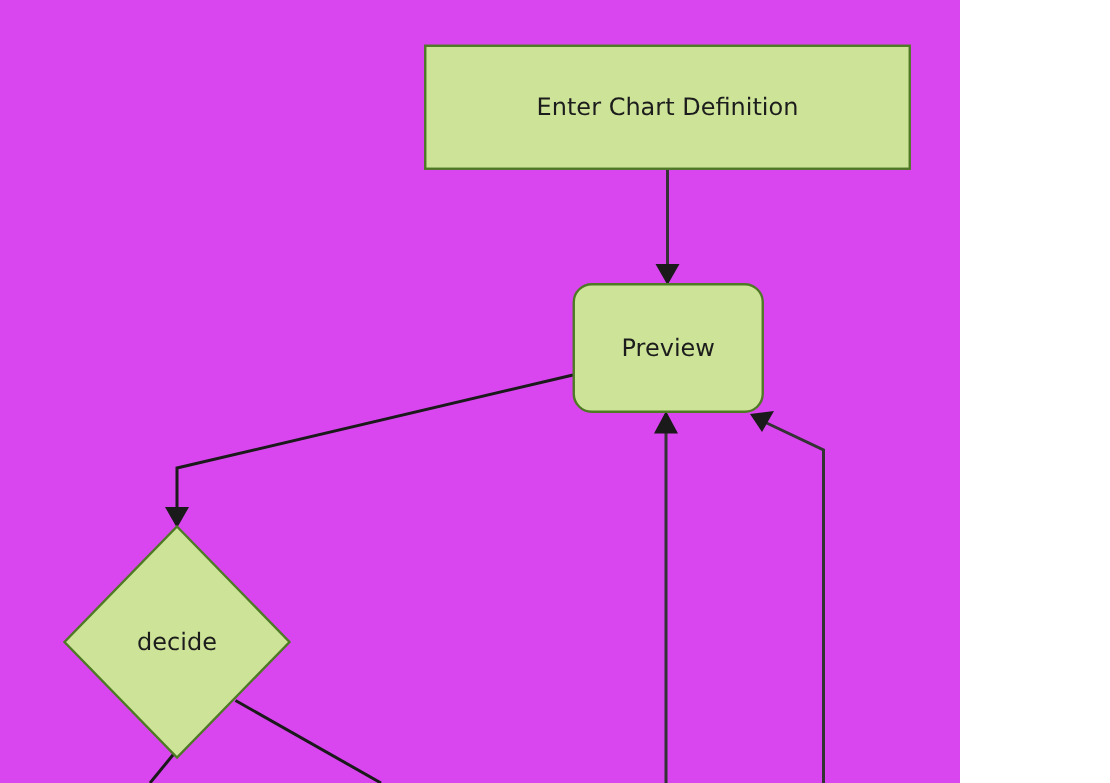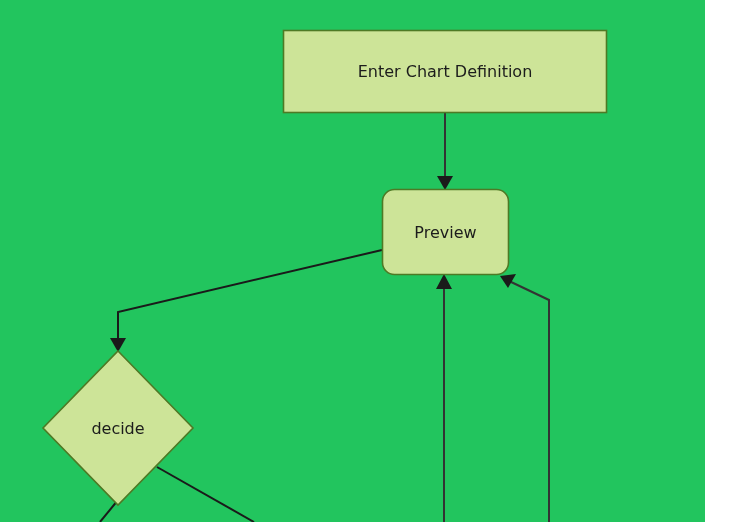--- a/index.html
+++ b/index.html
@@ -8,23 +8,23 @@
     background: #ffffff;
   }
   body {
     width: 740px;
     height: 522px;
     overflow: hidden;
     font-family: "DejaVu Sans", sans-serif;
   }
   #flowchart-canvas {
     position: relative;
-    width: 705px;
+    width: 640px;
     height: 522px;
-    background: #22c55e;
+    background: #d946ef;
   }
   svg.diagram {
     display: block;
     width: 740px;
     height: 522px;
   }
   .node-shape {
     stroke-width: 1.6px;
   }
   .node-label {

